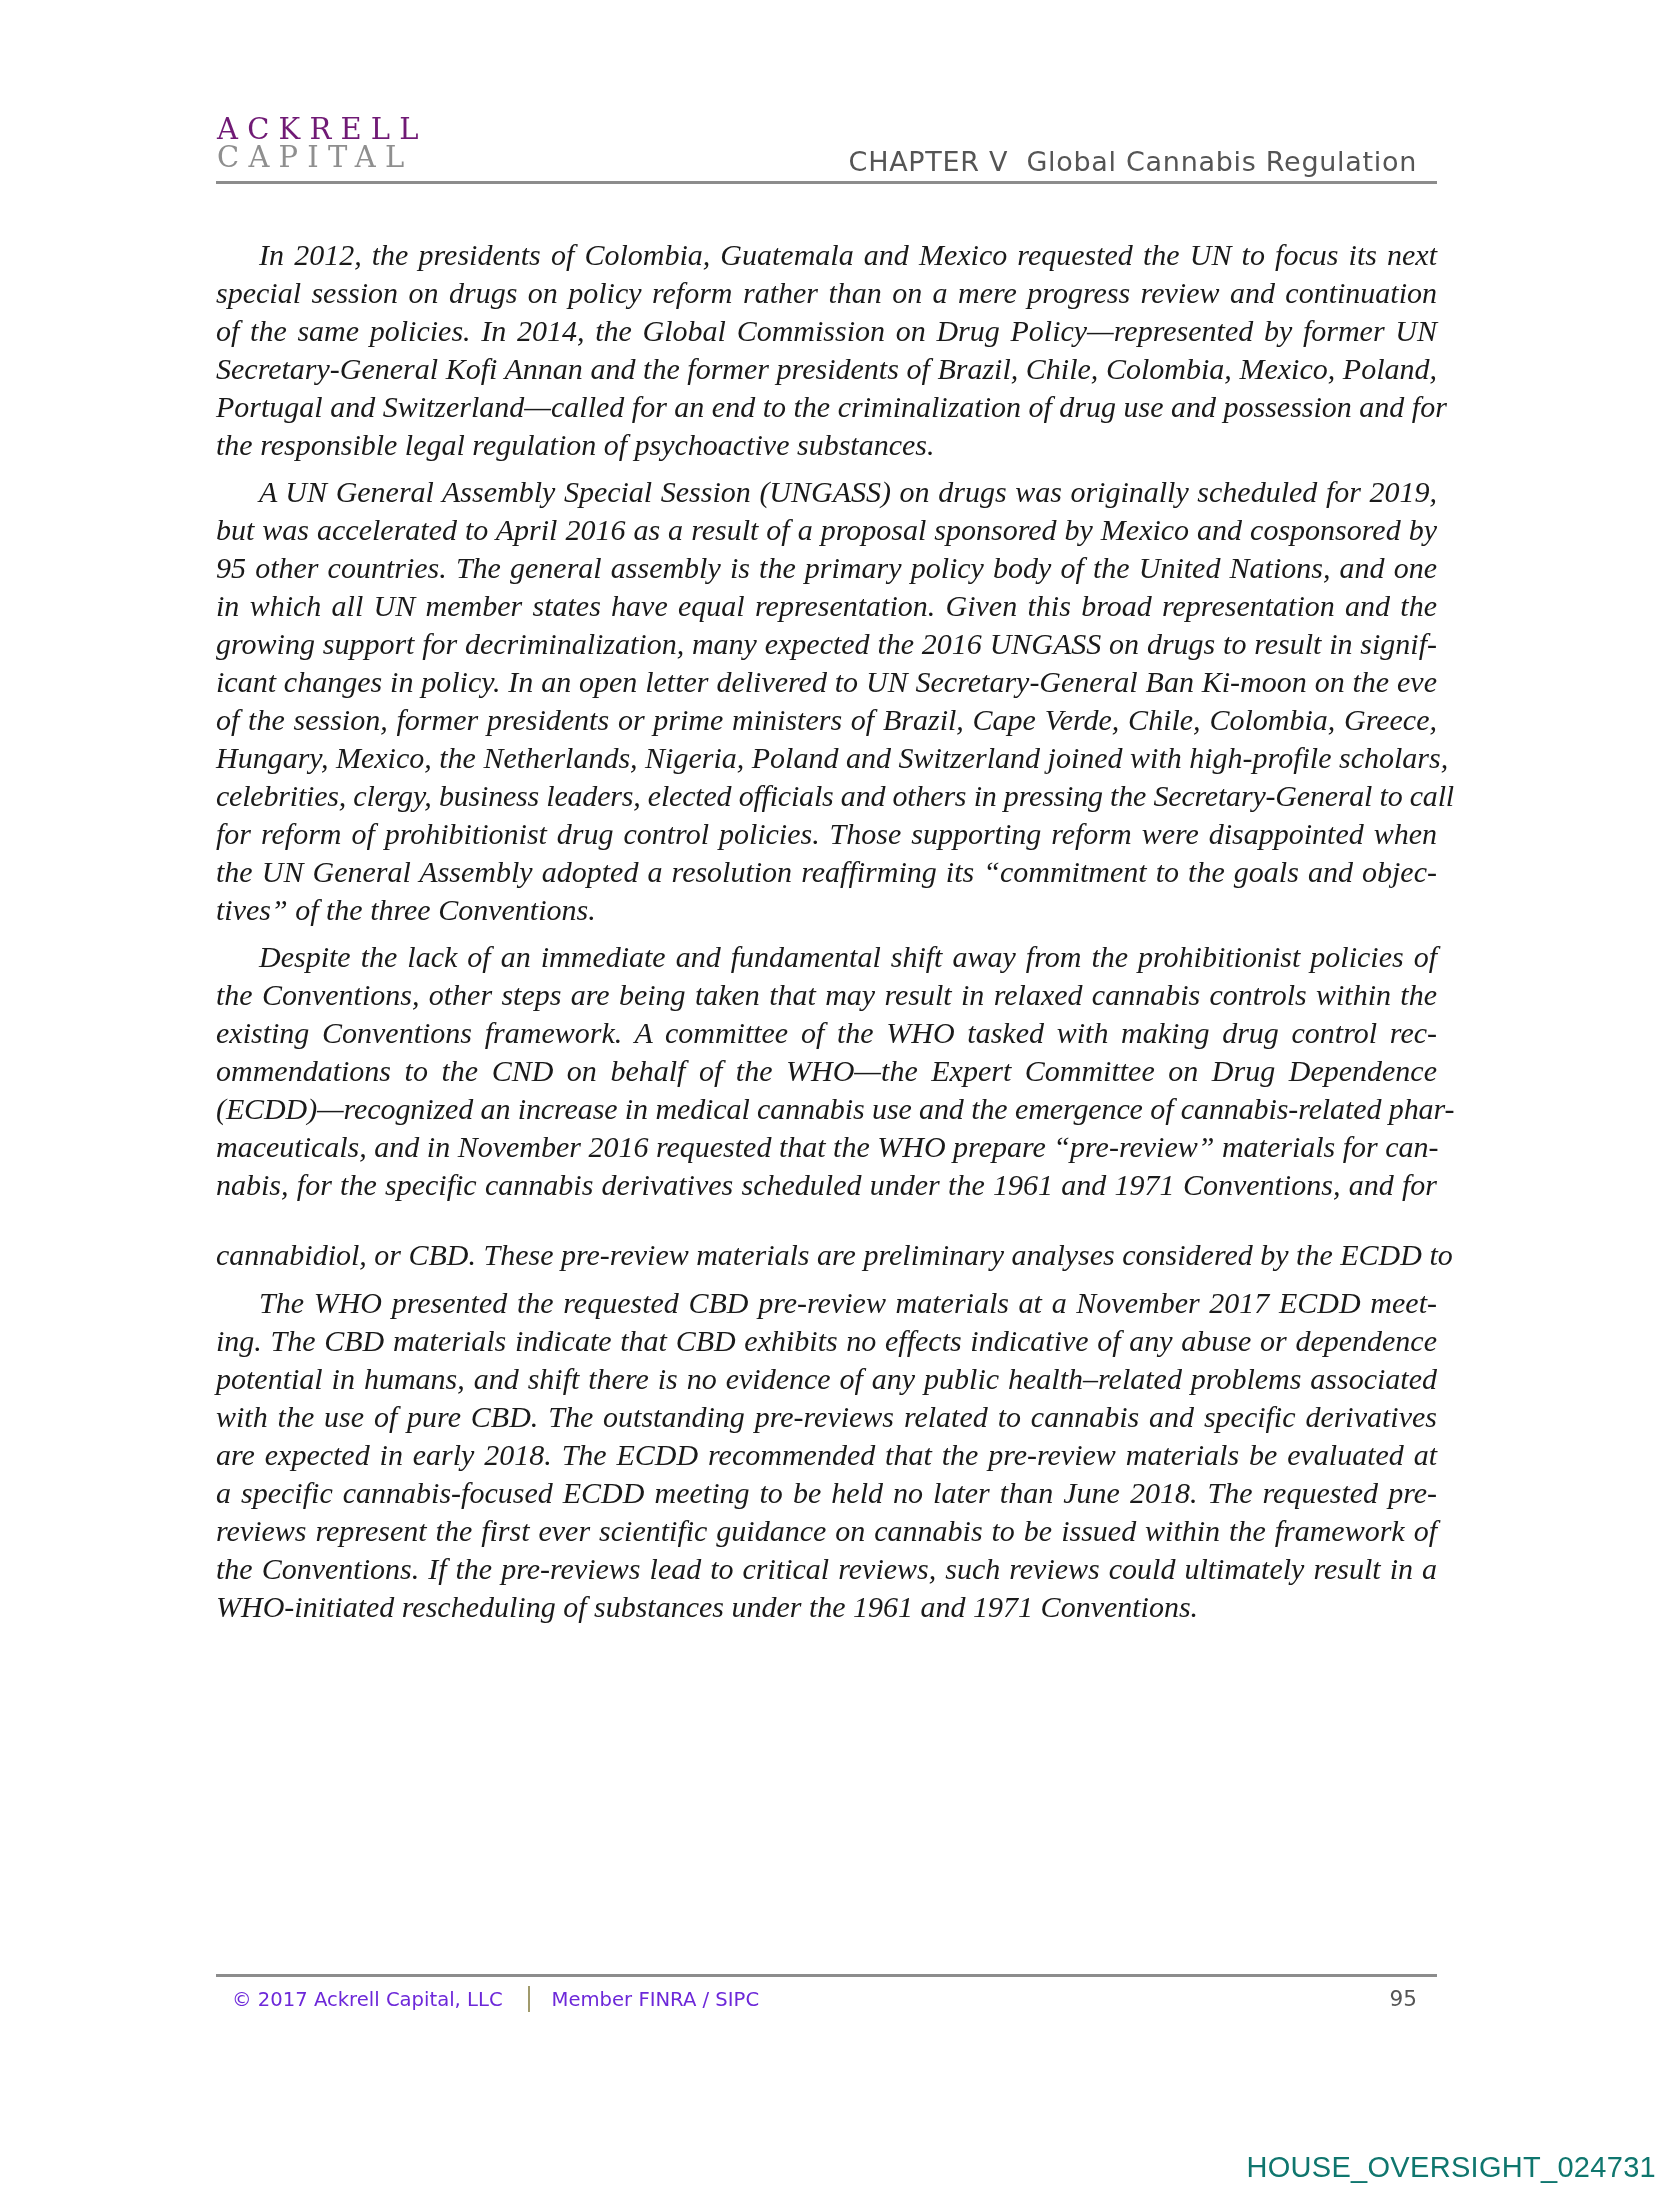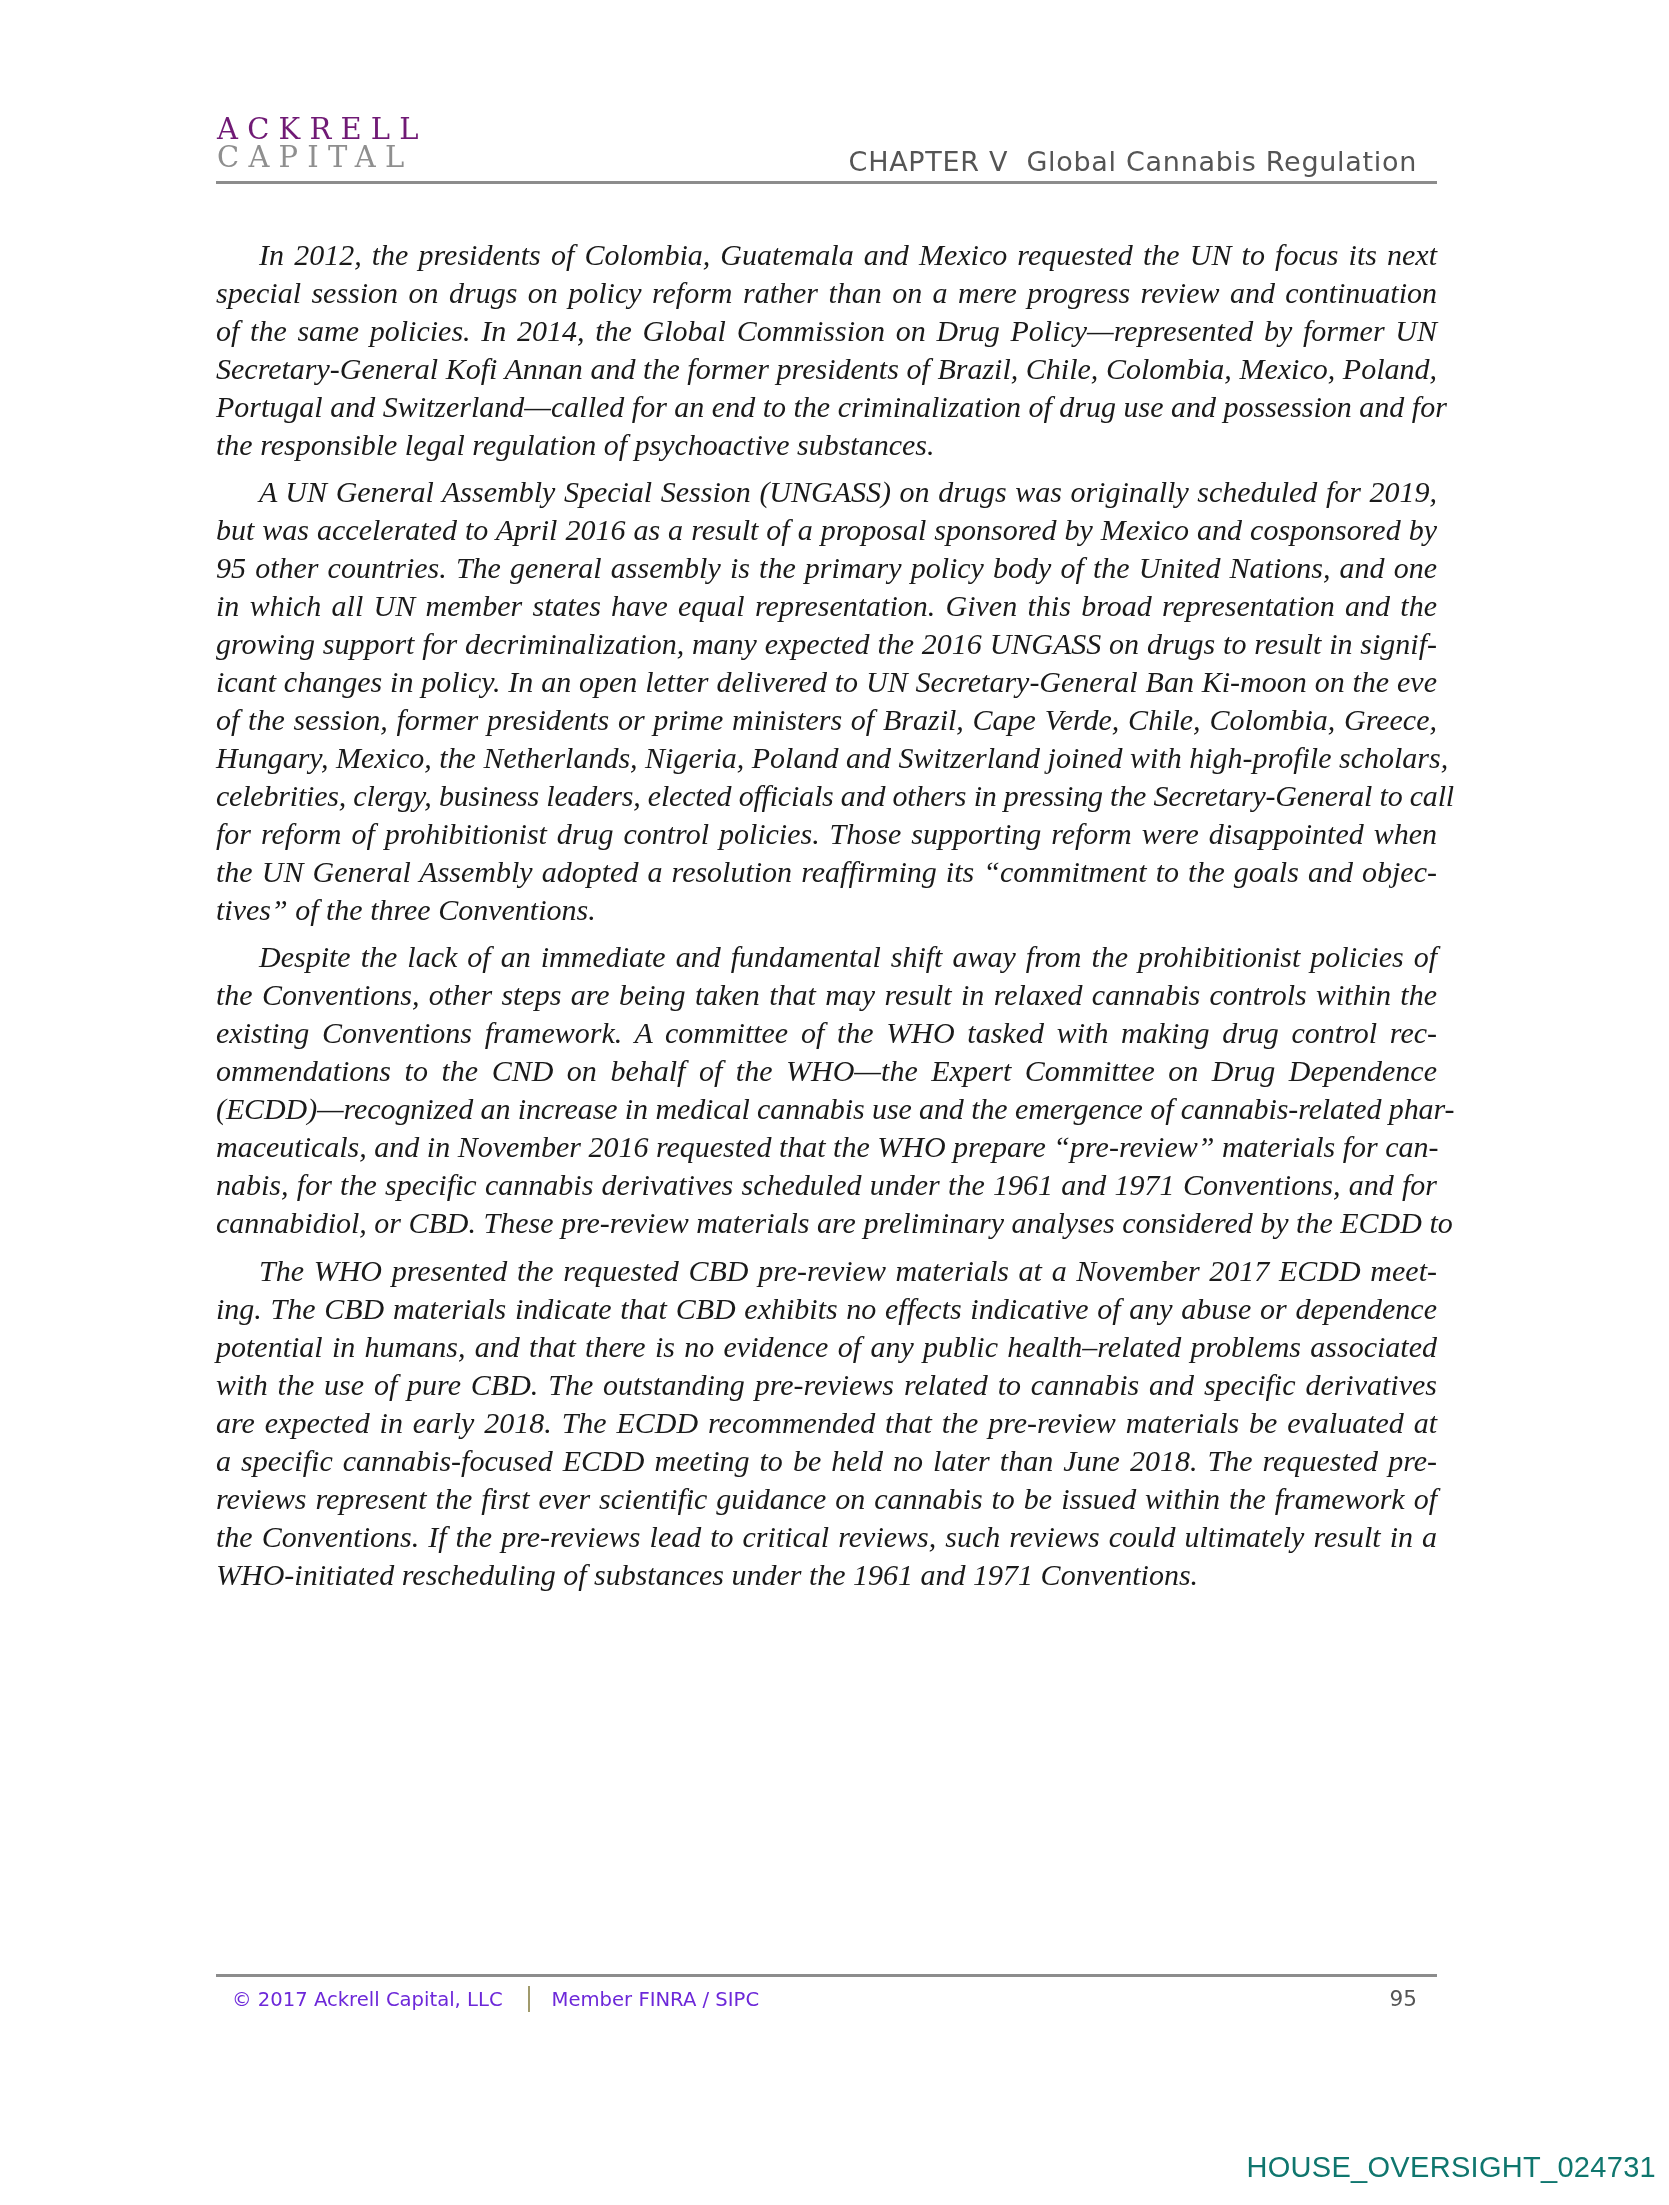--- a/index.html
+++ b/index.html
@@ -59,26 +59,26 @@
       <span class="line last">tives” of the three Conventions.</span>
     </div>
     <div class="para">
       <span class="line indent">Despite the lack of an immediate and fundamental shift away from the prohibitionist policies of</span>
       <span class="line">the Conventions, other steps are being taken that may result in relaxed cannabis controls within the</span>
       <span class="line">existing Conventions framework. A committee of the WHO tasked with making drug control rec-</span>
       <span class="line">ommendations to the CND on behalf of the WHO—the Expert Committee on Drug Dependence</span>
       <span class="line" style="letter-spacing: -0.1px;">(ECDD)—recognized an increase in medical cannabis use and the emergence of cannabis-related phar-</span>
       <span class="line">maceuticals, and in November 2016 requested that the WHO prepare “pre-review” materials for can-</span>
       <span class="line">nabis, for the specific cannabis derivatives scheduled under the 1961 and 1971 Conventions, and for</span>
-      <span class="line" style="letter-spacing: 0px;">cannabidiol, or CBD. These pre-review materials are preliminary analyses considered by the ECDD to</span>
+      <span class="line" style="letter-spacing: 0px; margin-top: 32px;">cannabidiol, or CBD. These pre-review materials are preliminary analyses considered by the ECDD to</span>
     </div>
     <div class="para">
       <span class="line indent">The WHO presented the requested CBD pre-review materials at a November 2017 ECDD meet-</span>
       <span class="line">ing. The CBD materials indicate that CBD exhibits no effects indicative of any abuse or dependence</span>
-      <span class="line">potential in humans, and that there is no evidence of any public health–related problems associated</span>
+      <span class="line">potential in humans, and shift there is no evidence of any public health–related problems associated</span>
       <span class="line">with the use of pure CBD. The outstanding pre-reviews related to cannabis and specific derivatives</span>
       <span class="line">are expected in early 2018. The ECDD recommended that the pre-review materials be evaluated at</span>
       <span class="line">a specific cannabis-focused ECDD meeting to be held no later than June 2018. The requested pre-</span>
       <span class="line">reviews represent the first ever scientific guidance on cannabis to be issued within the framework of</span>
       <span class="line">the Conventions. If the pre-reviews lead to critical reviews, such reviews could ultimately result in a</span>
       <span class="line last">WHO-initiated rescheduling of substances under the 1961 and 1971 Conventions.</span>
     </div>
   </div>
 
 <div class="hrule-bot"></div>

